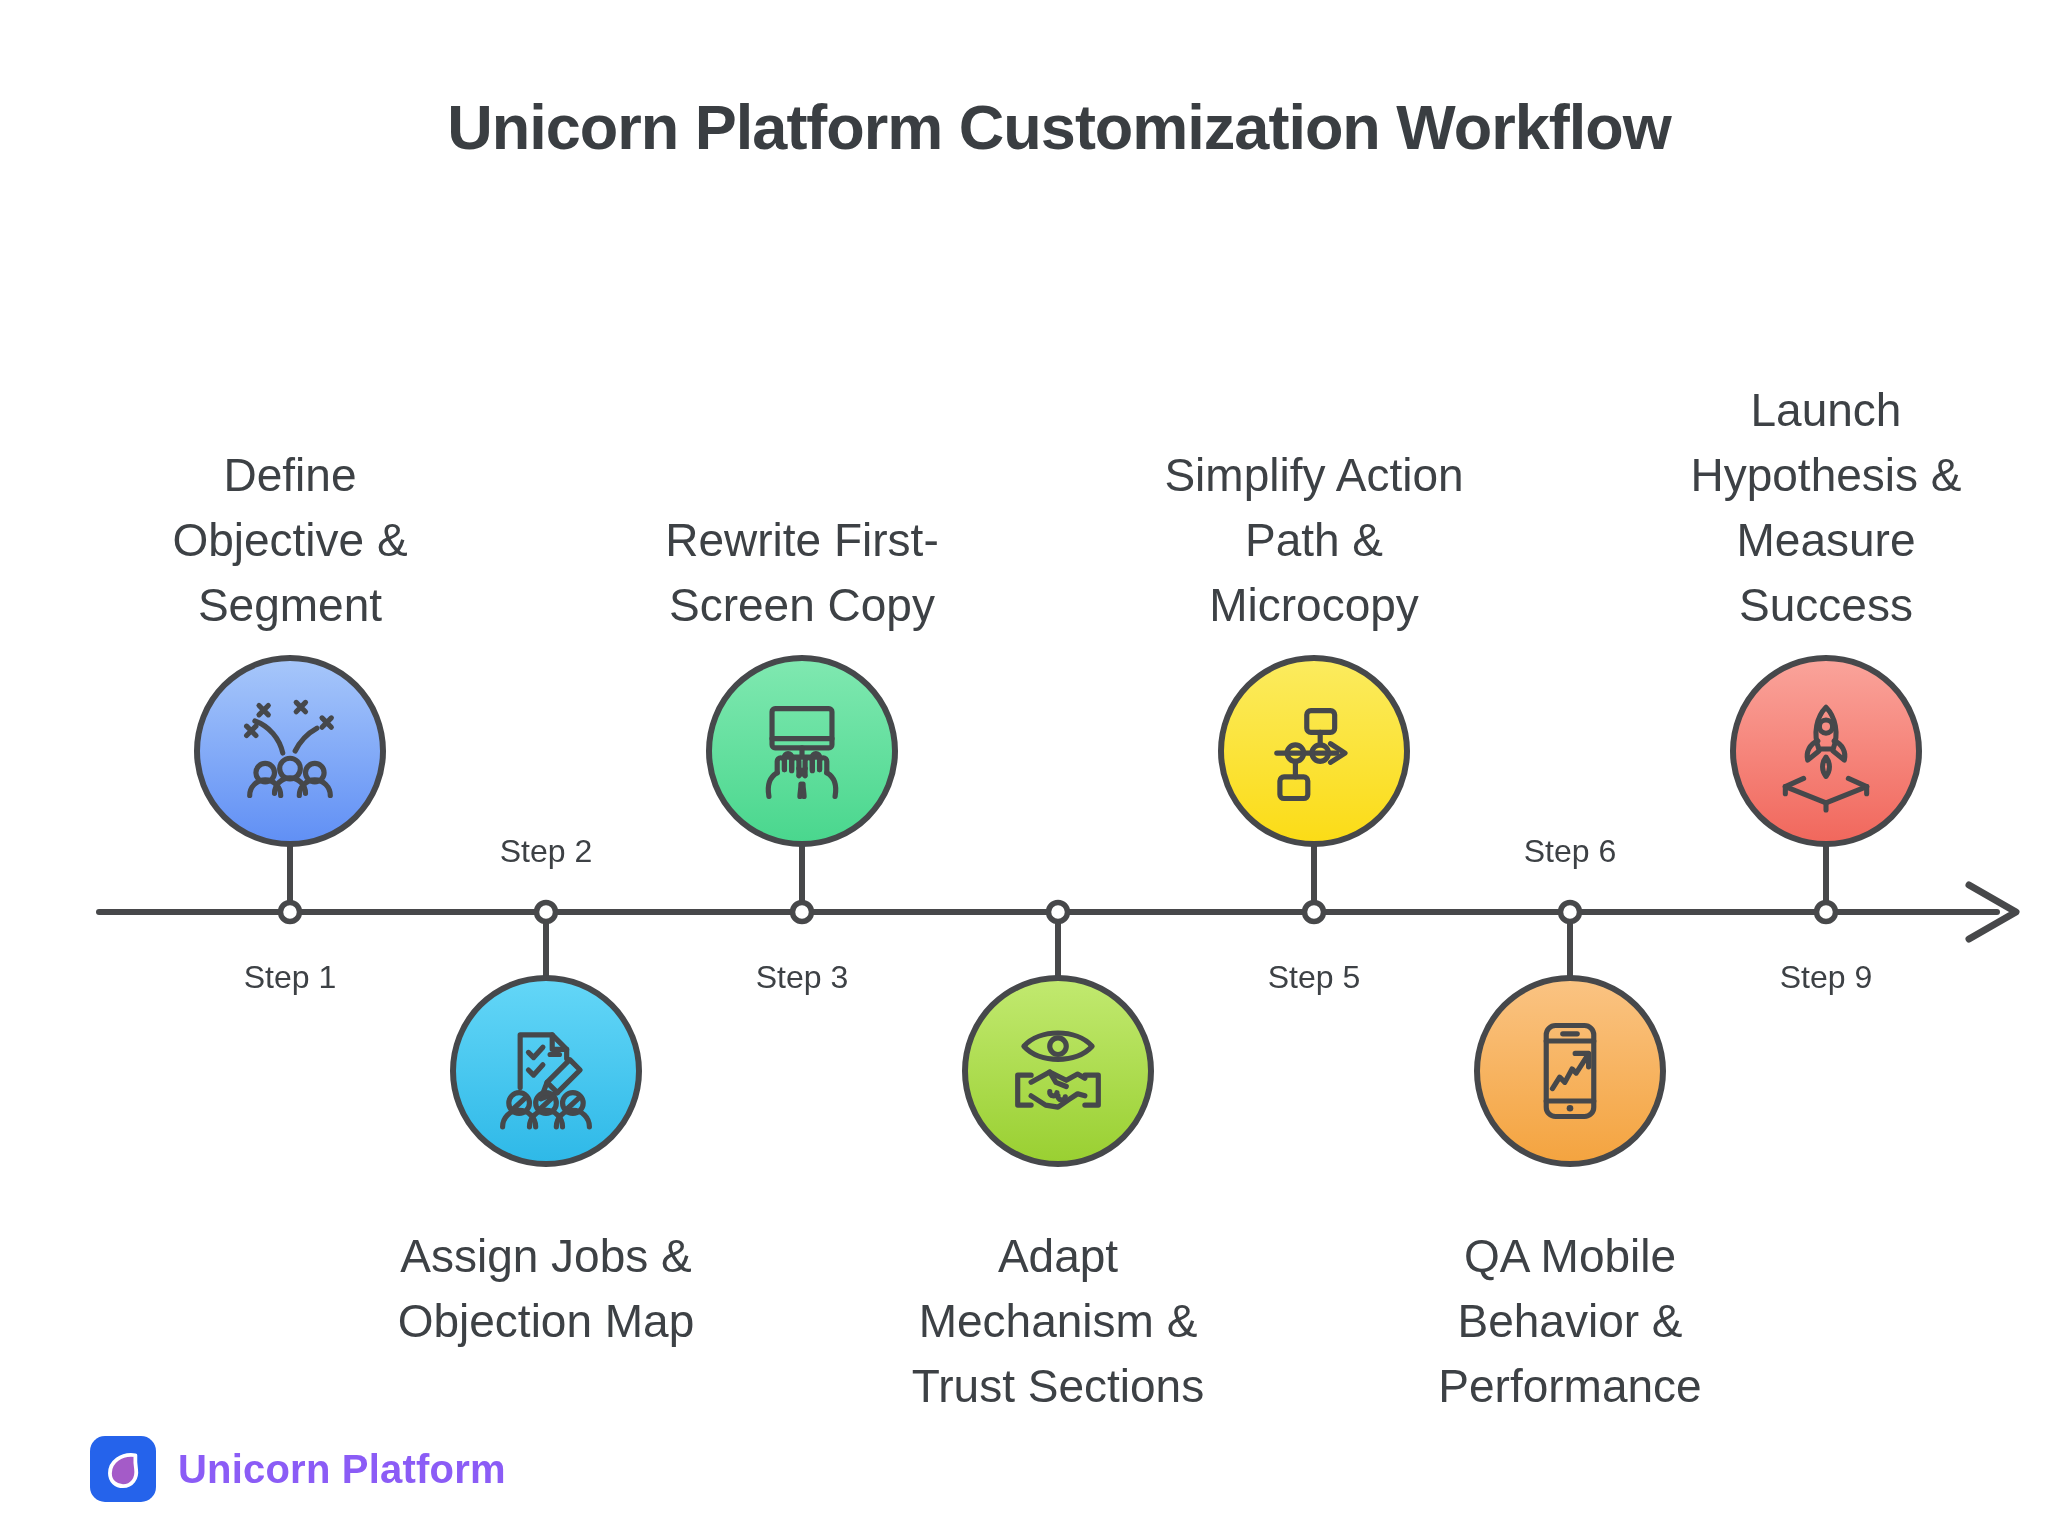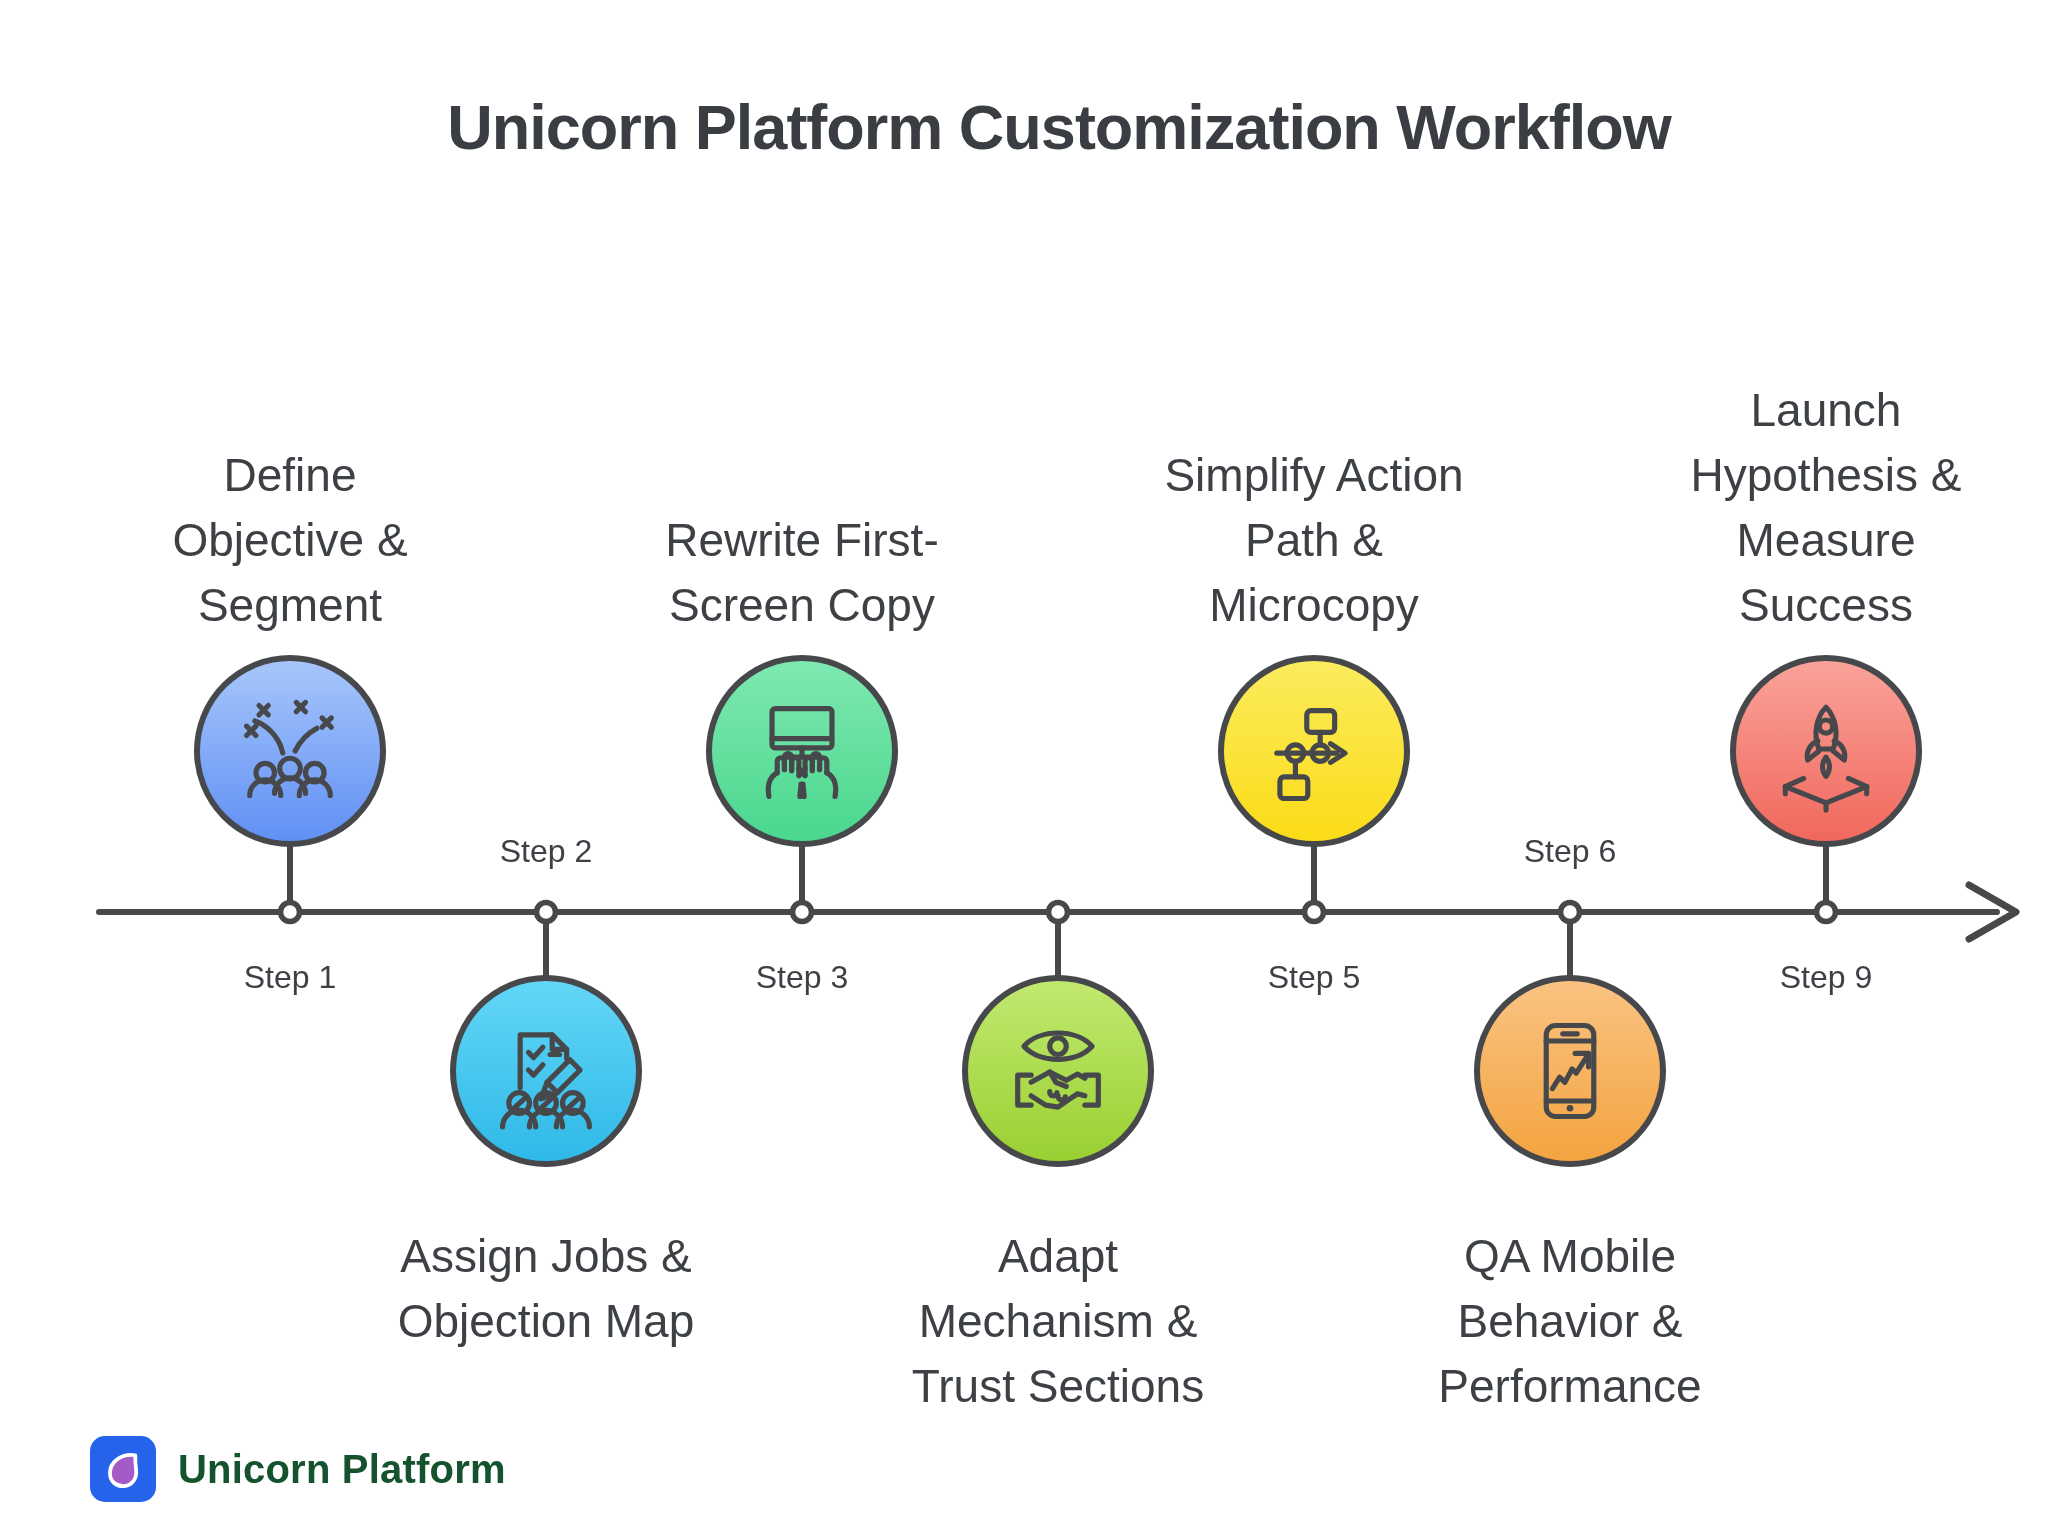--- a/index.html
+++ b/index.html
@@ -42,21 +42,21 @@
 
   .step-label{
     position:absolute;left:calc(var(--x) - 150px);width:300px;
     text-align:center;font-size:32px;line-height:54px;color:#3d4145;
   }
   .step-label.below-axis{top:950px}
   .step-label.above-axis{top:824px}
 
   .brand{position:absolute;left:55px;top:1436px;display:flex;align-items:center;gap:22px;}
   .brand-logo{width:66px;height:66px;border-radius:15px;display:flex;align-items:center;justify-content:center;}
-  .brand-name{font-size:40px;font-weight:700;color:#14532d;letter-spacing:.2px;}
+  .brand-name{font-size:40px;font-weight:700;color:#8b5cf6;letter-spacing:.2px;}
 </style>
 </head>
 <body>
 
 <div class="canvas">
 
   <h1 class="page-title">Unicorn Platform Customization Workflow</h1>
 
   <svg class="tl" width="2048" height="1520" viewBox="0 0 2048 1520">
     <line class="ln" x1="64" y1="912" x2="1962" y2="912"></line>

